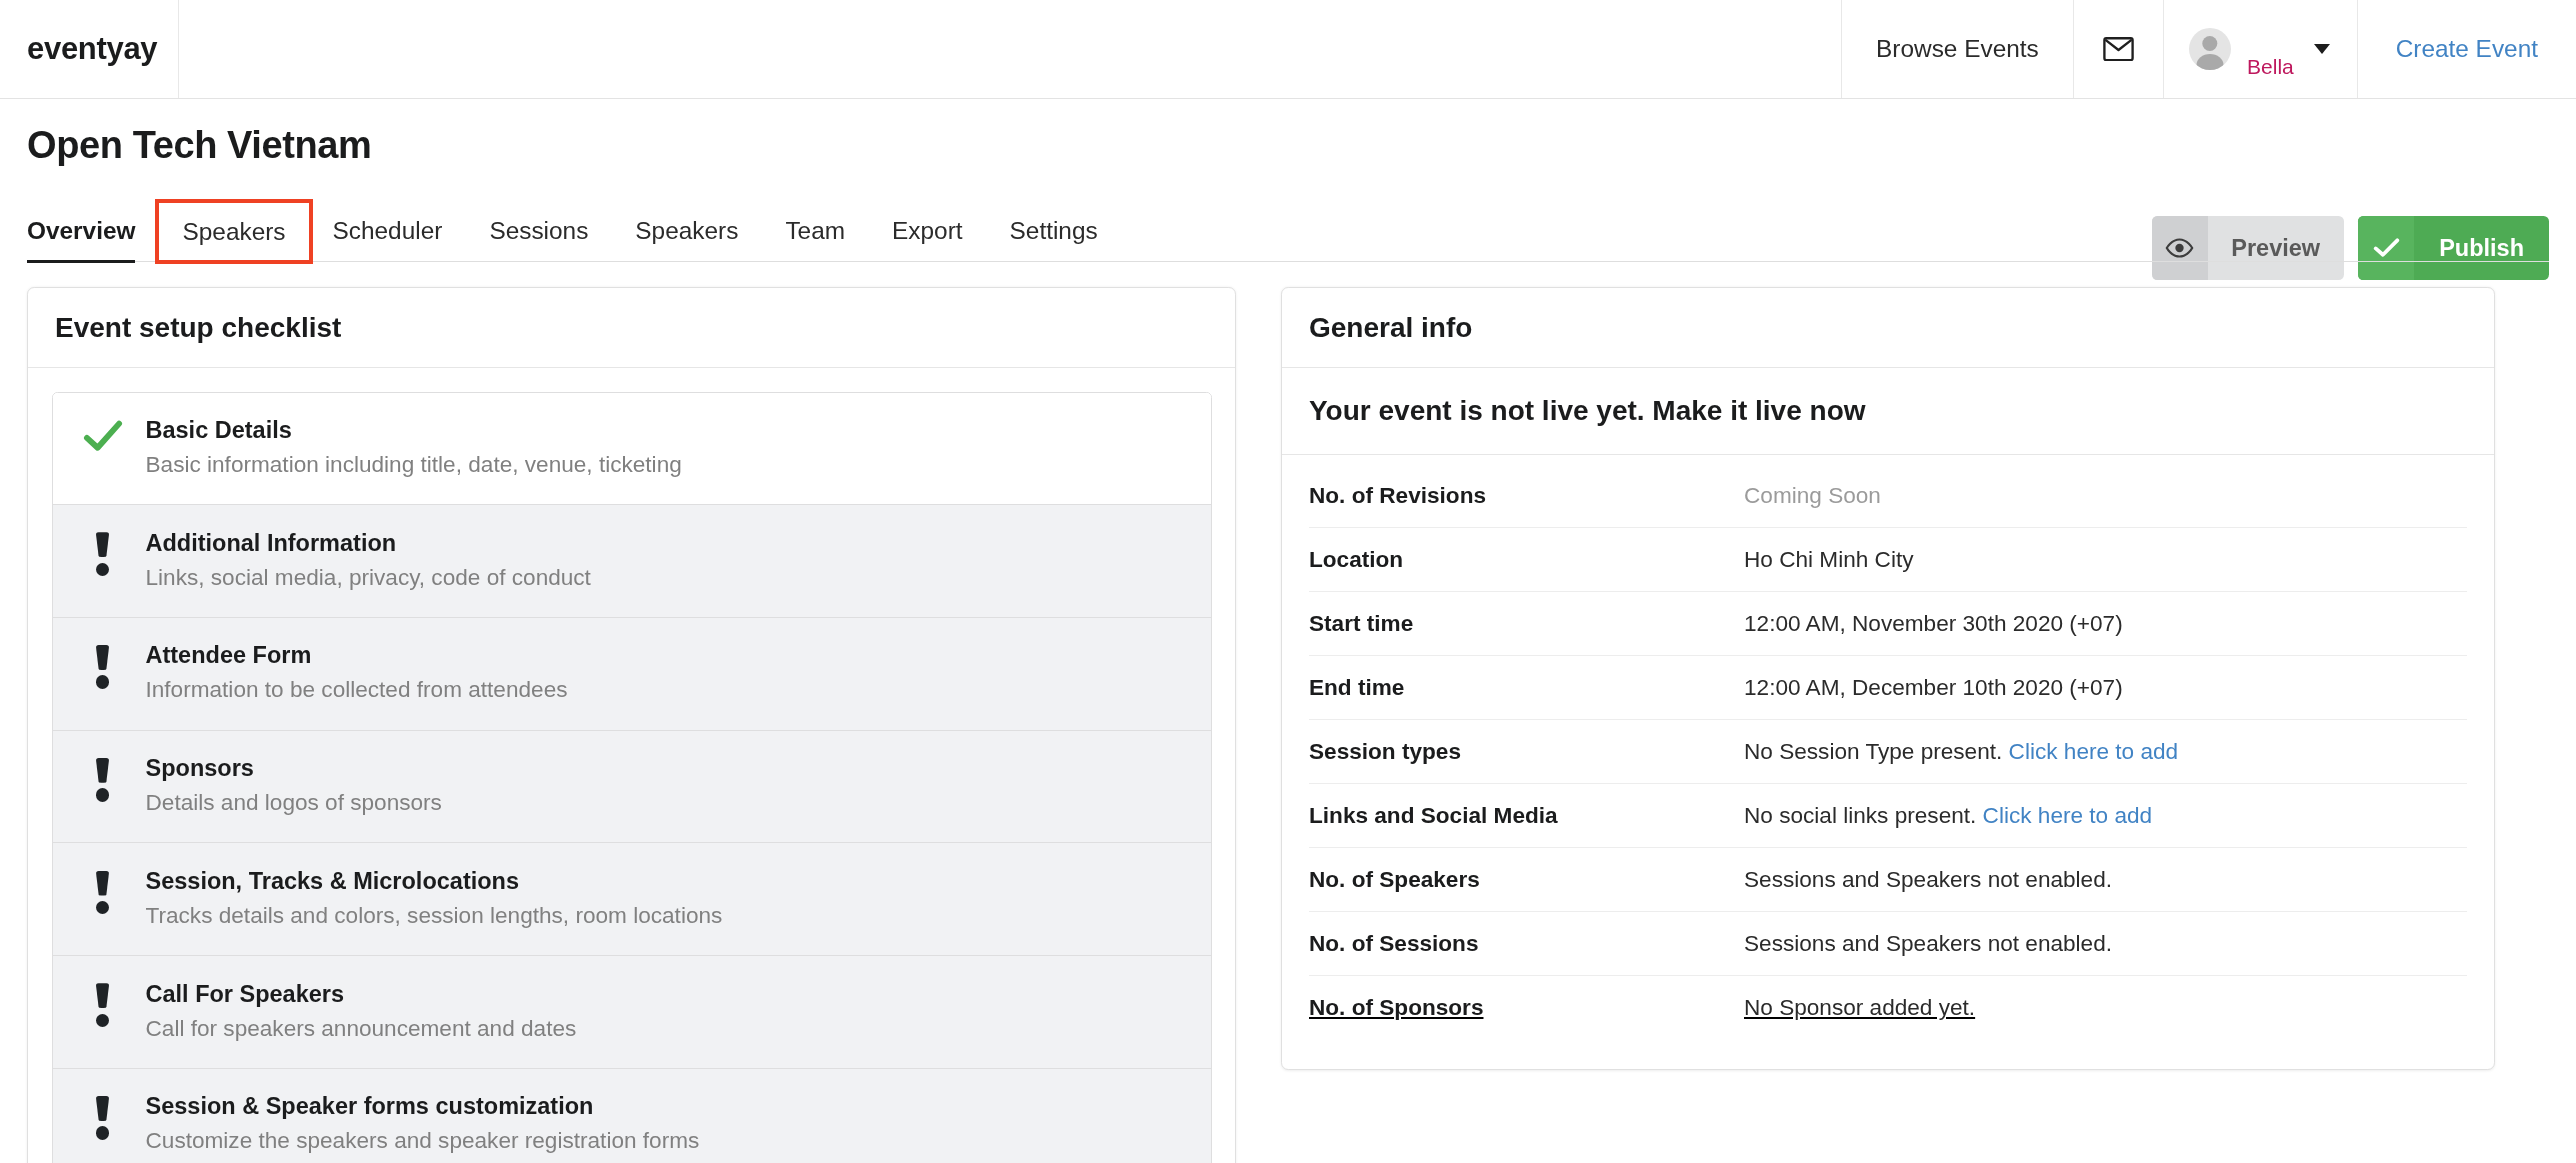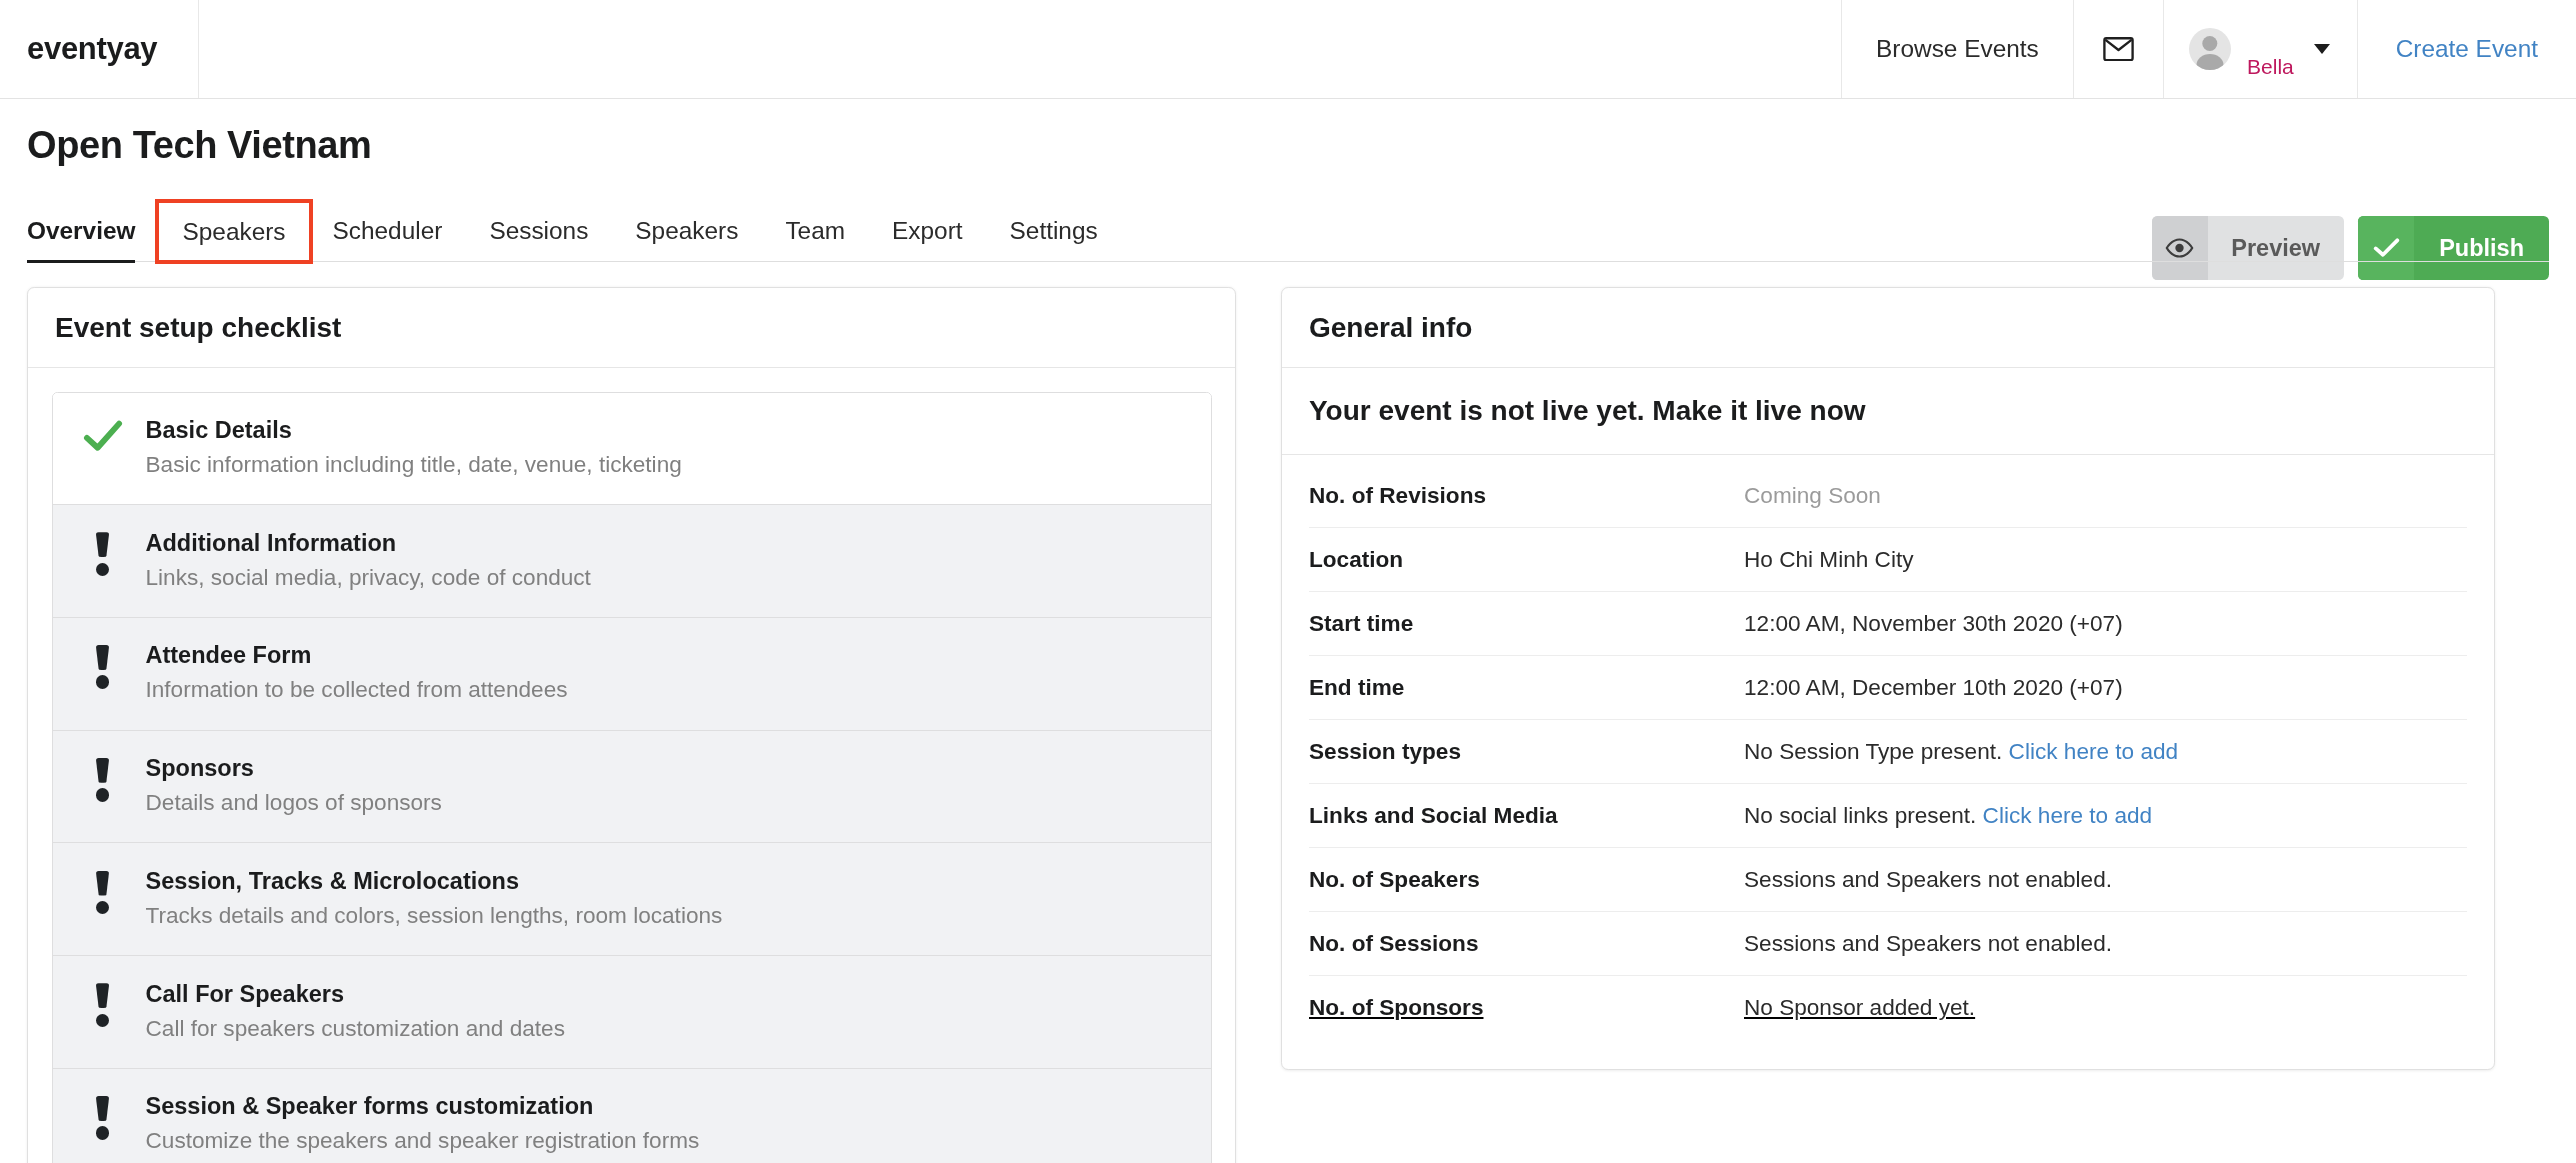--- a/index.html
+++ b/index.html
@@ -15,21 +15,21 @@
   
   .navbar {
     position: relative;
     height: 99px;
     background: #ffffff;
     border-bottom: 0.9px solid #e3e3e3;
     display: flex;
     align-items: stretch;
   }
   .navbar-brand {
-    width: 199px;
+    width: 179px;
     display: flex;
     align-items: center;
     padding-left: 27px;
     border-right: 0.9px solid #e8e8e8;
   }
   .brand-text {
     font-size: 31px;
     font-weight: 700;
     color: #1b1c1d;
     letter-spacing: -0.3px;
@@ -451,21 +451,21 @@
             </div>
             <div class="checklist-item">
               <div class="checklist-icon">
                 <span class="icon-warn">
                   <span class="bar"></span>
                   <span class="dot"></span>
                 </span>
               </div>
               <div class="checklist-text">
                 <div class="checklist-name">Call For Speakers</div>
-                <div class="checklist-desc">Call for speakers customization and dates</div>
+                <div class="checklist-desc">Call for speakers announcement and dates</div>
               </div>
             </div>
             <div class="checklist-item">
               <div class="checklist-icon">
                 <span class="icon-warn">
                   <span class="bar"></span>
                   <span class="dot"></span>
                 </span>
               </div>
               <div class="checklist-text">

